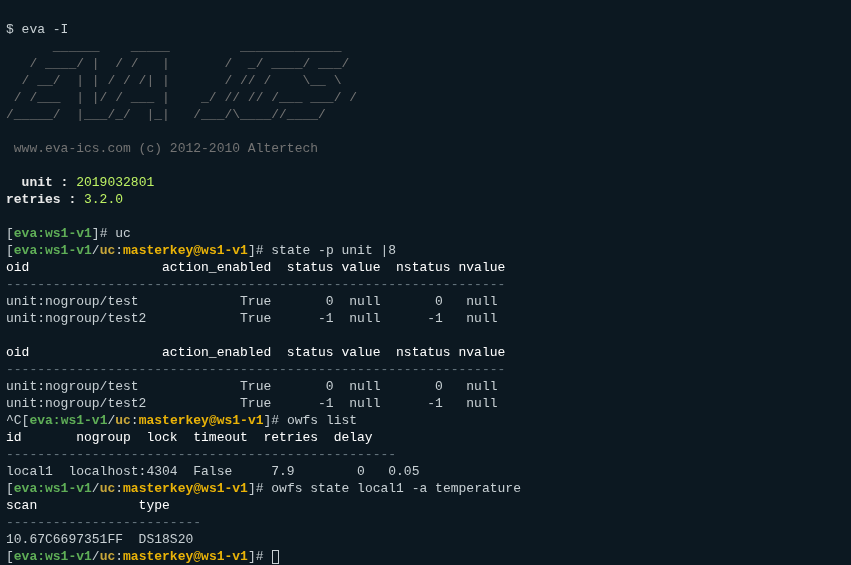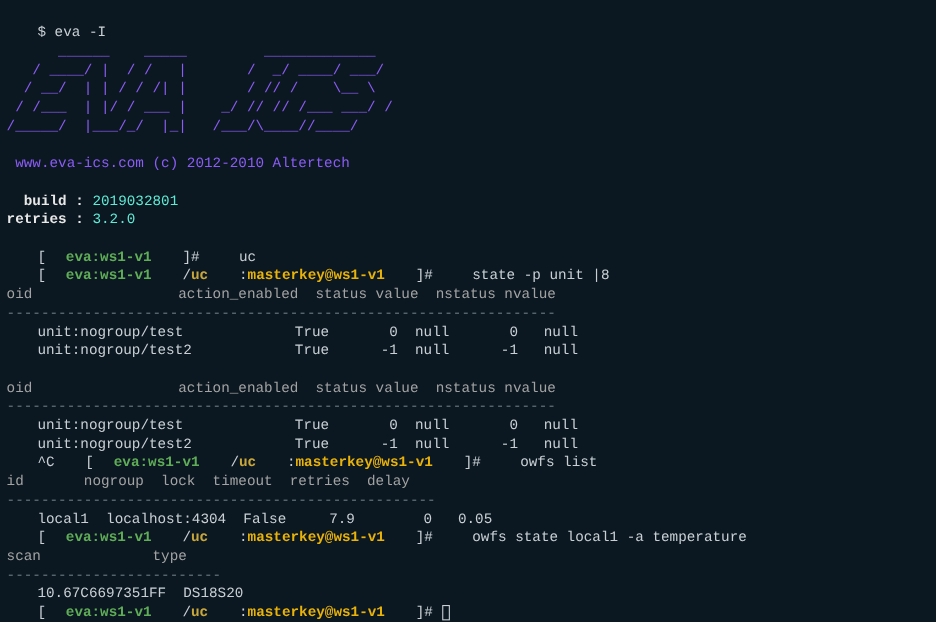--- a/index.html
+++ b/index.html
@@ -11,29 +11,29 @@
     font-size: 13px;
     line-height: 17px;
     width: 851px;
     height: 565px;
     overflow: hidden;
   }
   .term {
     padding: 4px 6px;
     white-space: pre;
   }
-  .green   { color: #8b5cf6; margin-top: 17px; }
-  .bgreen  { color: #5fae57; font-weight: bold; margin-left: 18px; }
-  .yellow  { color: #5eead4; }
+  .green   { color: #737373; margin-top: 17px; }
+  .bgreen  { color: #5fae57; font-weight: bold; }
+  .yellow  { color: #bef264; }
   .byellow { color: #c9a73a; font-weight: bold; }
   .bcyan   { color: #eab308; font-weight: bold; }
-  .white   { color: #c8d0d4; margin-left: 28px; }
+  .white   { color: #c8d0d4; }
   .bwhite  { color: #e8e8e8; font-weight: bold; }
   .gray    { color: #6a7a82; }
-  .blue    { color: #a3a3a3; }
+  .blue    { color: #ffffff; }
   .cursor {
     display: inline-block;
     width: 7px;
     height: 14px;
     border: 1px solid #c8d0d4;
     vertical-align: text-bottom;
     margin-left: 1px;
     box-sizing: border-box;
   }
 </style>
@@ -43,21 +43,21 @@
 <div class="term">
 <span class="white">$ eva -I</span>
 <span class="green">      ______    _____         _____________</span>
 <span class="green">   / ____/ |  / /   |       /  _/ ____/ ___/</span>
 <span class="green">  / __/  | | / / /| |       / // /    \__ \</span>
 <span class="green"> / /___  | |/ / ___ |    _/ // // /___ ___/ /</span>
 <span class="green">/_____/  |___/_/  |_|   /___/\____//____/</span>
 
 <span class="green"> www.eva-ics.com (c) 2012-2010 Altertech</span>
 
-<span class="bwhite">  build : </span><span class="yellow">2019032801</span>
+<span class="bwhite">  unit : </span><span class="yellow">2019032801</span>
 <span class="bwhite">retries : </span><span class="yellow">3.2.0</span>
 
 <span class="white">[</span><span class="bgreen">eva:ws1-v1</span><span class="white">]# </span><span class="white">uc</span>
 <span class="white">[</span><span class="bgreen">eva:ws1-v1</span><span class="white">/</span><span class="byellow">uc</span><span class="white">:</span><span class="bcyan">masterkey@ws1-v1</span><span class="white">]# </span><span class="white">state -p unit |8</span>
 <span class="blue">oid                 action_enabled  status value  nstatus nvalue</span>
 <span class="gray">----------------------------------------------------------------</span>
 <span class="white">unit:nogroup/test             True       0  null       0   null</span>
 <span class="white">unit:nogroup/test2            True      -1  null      -1   null</span>
 
 <span class="blue">oid                 action_enabled  status value  nstatus nvalue</span>

